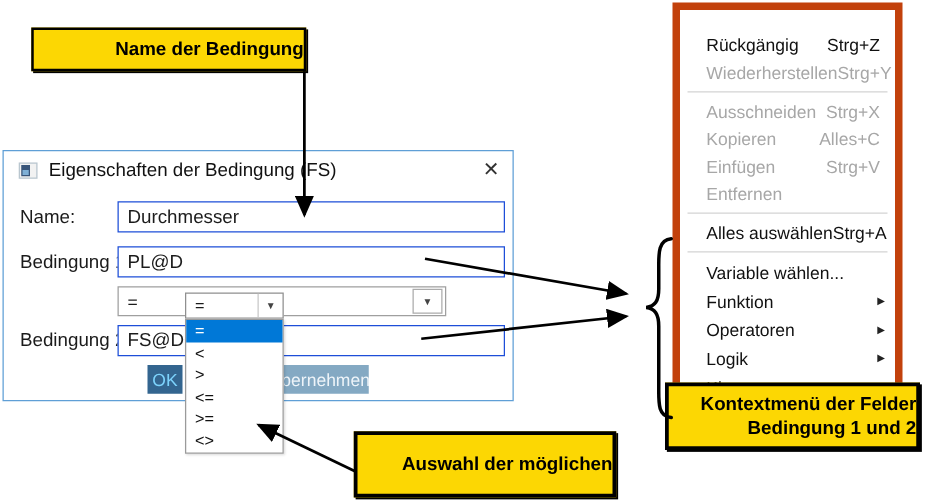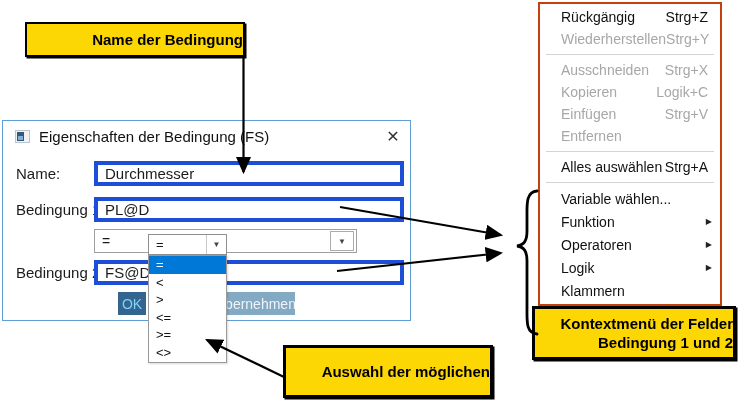--- a/index.html
+++ b/index.html
@@ -11,21 +11,21 @@
           background:#fff;border:1px solid #5f9fd6;box-sizing:border-box;z-index:1;}
   .dlg-icon{position:absolute;left:12px;top:9px;width:15px;height:13px;
             border:1px solid #b9c6cf;background:#f2f2f2;box-sizing:border-box;}
   .dlg-icon::before{content:"";position:absolute;left:1px;top:1px;width:7px;height:9px;background:#38557a;}
   .dlg-icon::after{content:"";position:absolute;left:2px;top:5px;width:5px;height:4px;background:#7fb0d6;}
   .dlg-title{position:absolute;left:36px;top:7px;font-size:15px;color:#111;white-space:nowrap;}
   .dlg-close{position:absolute;left:379px;top:5px;width:22px;height:22px;line-height:22px;
              text-align:center;font-size:16px;color:#333;cursor:default;}
   .fld-label{position:absolute;left:13px;height:25px;line-height:25px;font-size:15px;white-space:nowrap;}
   .fld{position:absolute;left:91px;width:310px;height:25px;box-sizing:border-box;
-       border:4px solid #1d4ed8;background:#fff;font-family:"Liberation Sans",sans-serif;
+       border:1px solid #1d4ed8;background:#fff;font-family:"Liberation Sans",sans-serif;
        font-size:15px;color:#1b1b1b;padding:0 0 0 7px;outline:none;}
   .combo{position:absolute;left:91px;top:108px;width:263px;height:24px;box-sizing:border-box;
          border:1px solid #9f9f9f;background:#fff;display:flex;align-items:center;}
   .combo .val{flex:1;padding-left:7px;font-size:14px;}
   .combo .dd-btn{width:22px;height:18px;margin-right:2px;border:1px solid #ababab;
                  display:flex;align-items:center;justify-content:center;
                  font-size:8px;color:#444;background:#fff;}
   .btn{position:absolute;top:171px;height:23px;box-sizing:border-box;border:none;
        font-family:"Liberation Sans",sans-serif;font-size:14px;display:flex;
        align-items:center;justify-content:center;cursor:default;}
@@ -38,21 +38,21 @@
   .op-combo .val{flex:1;padding-left:7px;font-size:13px;}
   .op-combo .dd-btn{width:19px;height:19px;border-left:1px solid #c8c8c8;display:flex;
                     align-items:center;justify-content:center;font-size:8px;color:#444;}
   .op-list{position:absolute;left:148px;top:255px;width:79px;box-sizing:border-box;
            border:1px solid #9a9a9a;background:#fff;z-index:2;box-shadow:1px 1px 2px rgba(0,0,0,.15);}
   .op-item{height:17.6px;line-height:17.6px;padding-left:7px;font-size:13px;color:#111;}
   .op-item.selected{background:#0078d7;color:#fff;}
 
   
   .menu{position:absolute;left:538px;top:2px;width:184px;box-sizing:border-box;
-        border:2px solid #c2410c;background:#fff;z-index:1;padding:2px 0;}
+        border:6px solid #c2410c;background:#fff;z-index:1;padding:17px 0;}
   .menu-item{height:22px;display:flex;align-items:center;font-size:14px;color:#111;
              padding:0 12px 0 21px;white-space:nowrap;}
   .menu-item.tall{height:23px;}
   .menu-item.disabled{color:#a7a7a7;}
   .menu-item .lbl{flex:1;}
   .menu-item .sc{text-align:right;}
   .menu-item .sub{font-size:8px;color:#222;margin-right:-4px;}
   .menu-sep{height:1px;background:#d4d4d4;margin:4px 6px;}
 
   
@@ -117,21 +117,21 @@
       <span class="lbl">Wiederherstellen</span>
       <span class="sc">Strg+Y</span>
     </div>
     <div class="menu-sep"></div>
     <div class="menu-item disabled">
       <span class="lbl">Ausschneiden</span>
       <span class="sc">Strg+X</span>
     </div>
     <div class="menu-item disabled">
       <span class="lbl">Kopieren</span>
-      <span class="sc">Logik+C</span>
+      <span class="sc">Alles+C</span>
     </div>
     <div class="menu-item disabled">
       <span class="lbl">Einfügen</span>
       <span class="sc">Strg+V</span>
     </div>
     <div class="menu-item disabled">
       <span class="lbl">Entfernen</span>
     </div>
     <div class="menu-sep"></div>
     <div class="menu-item">

